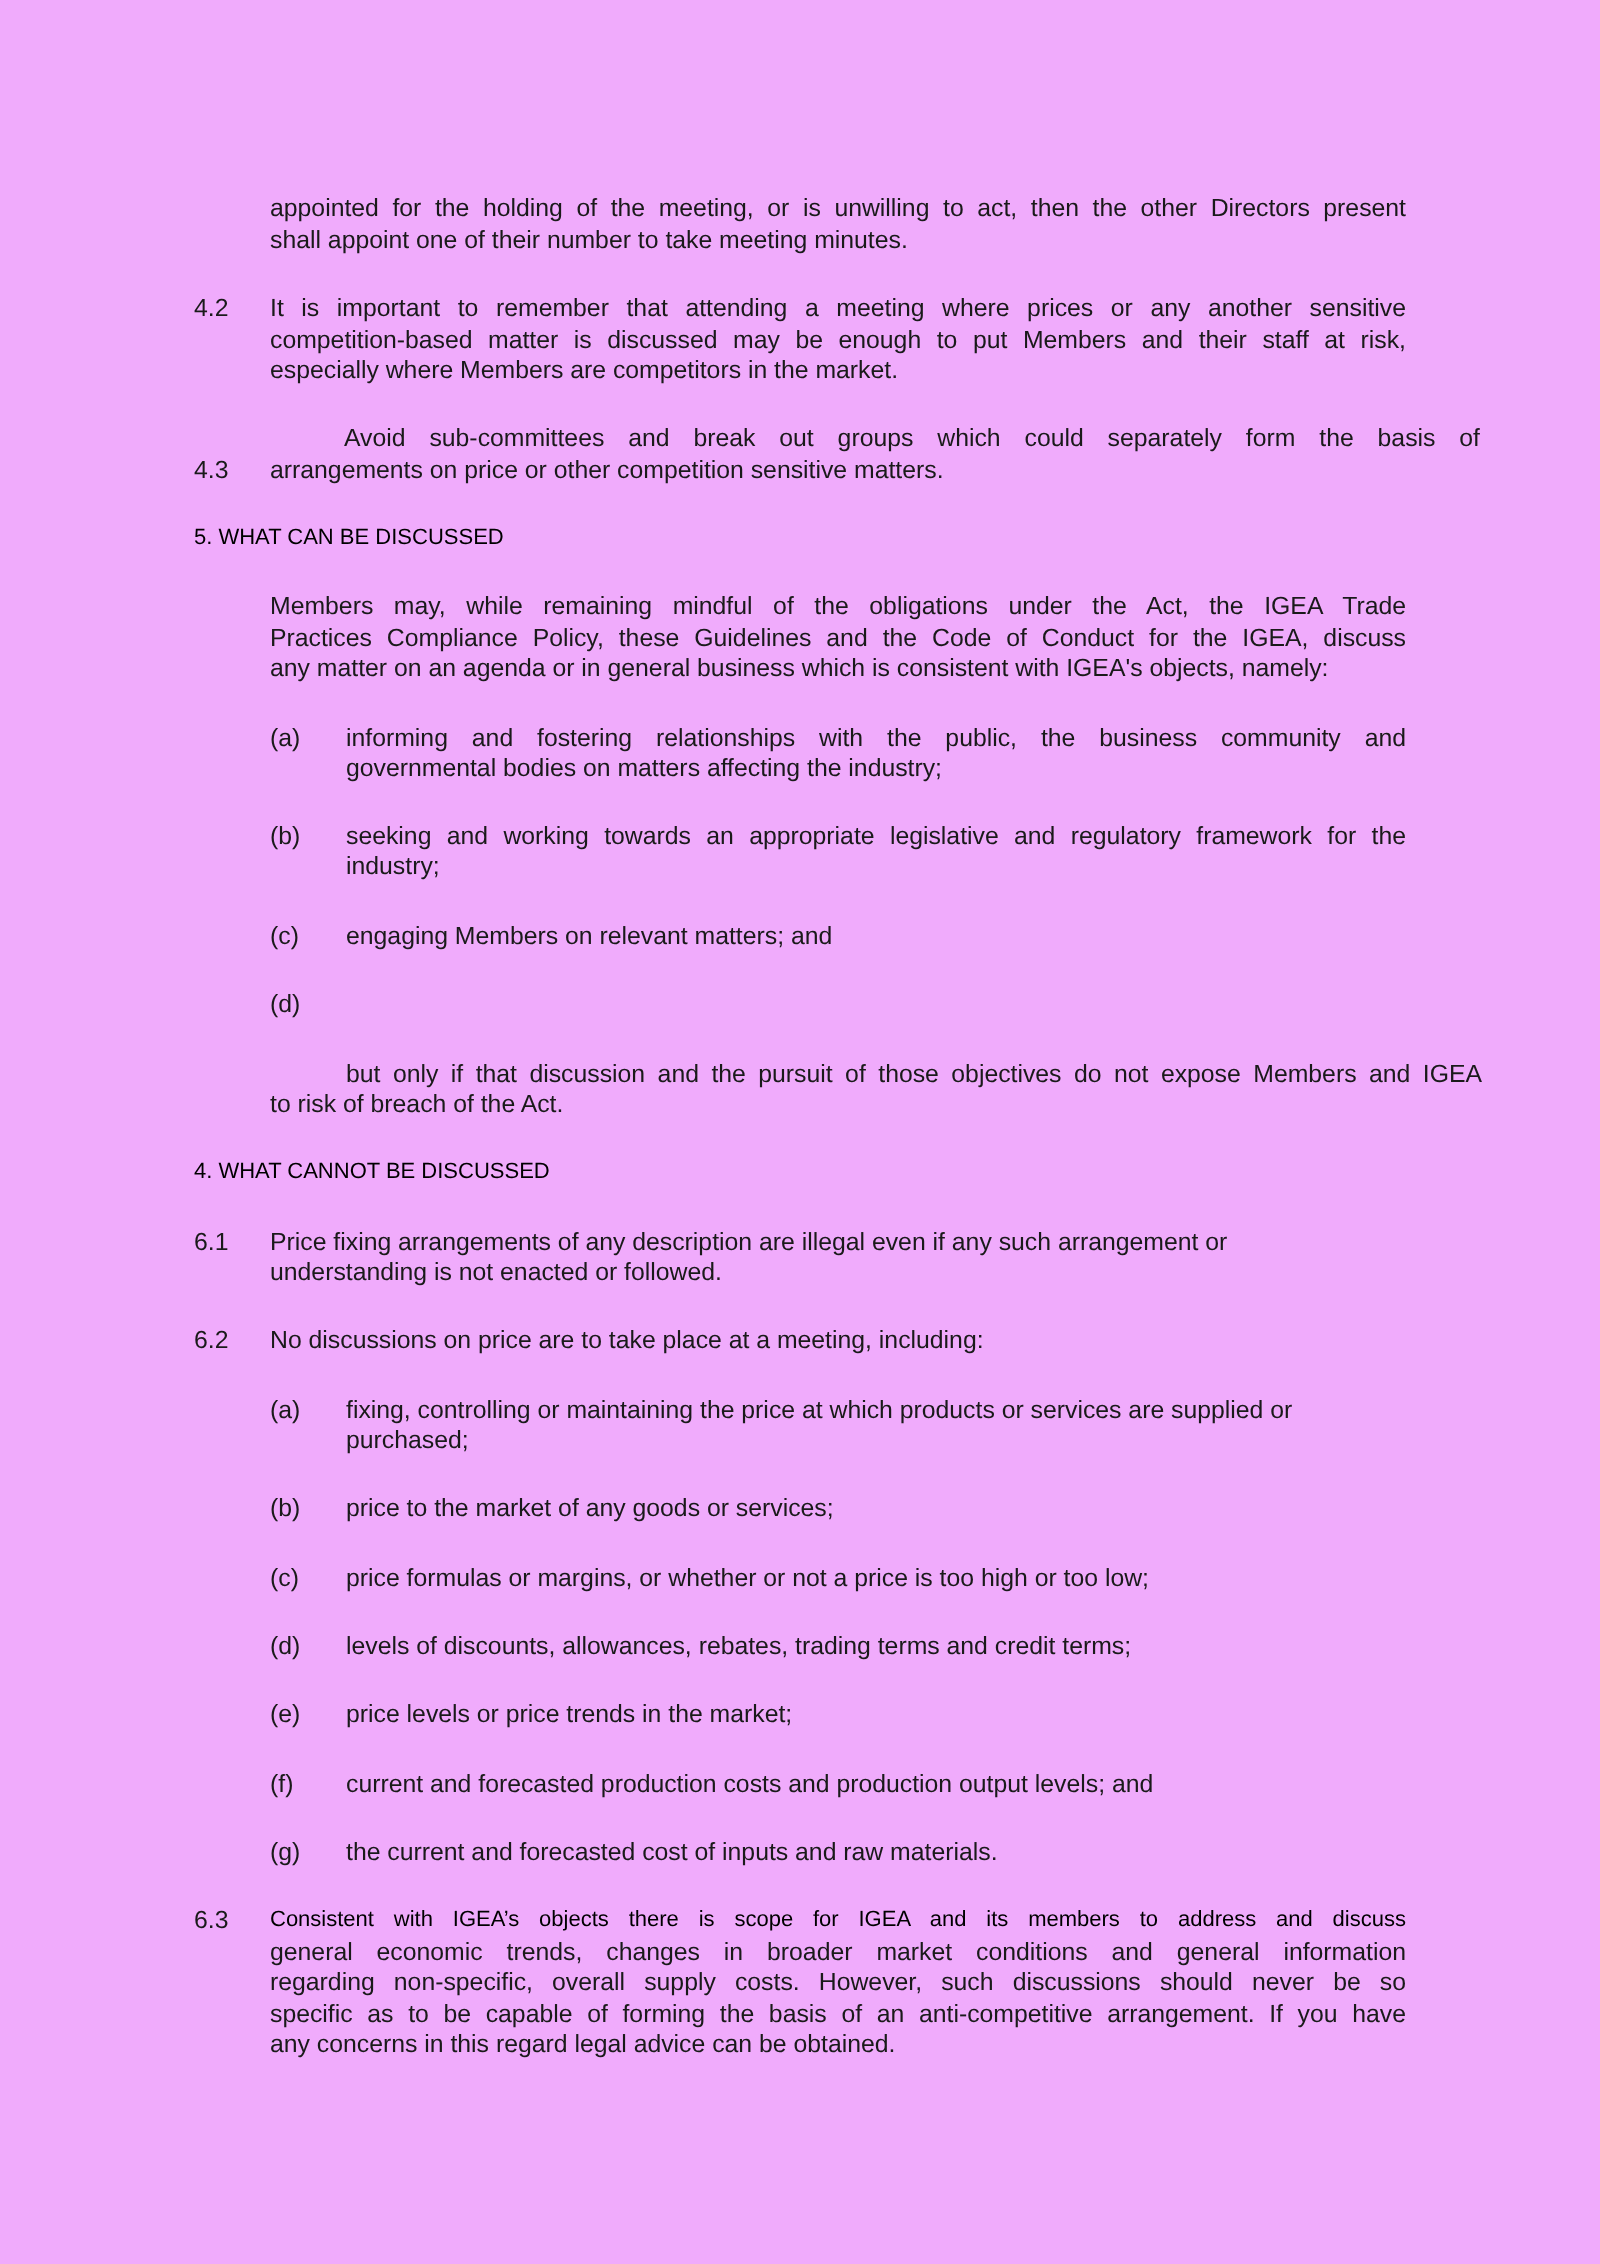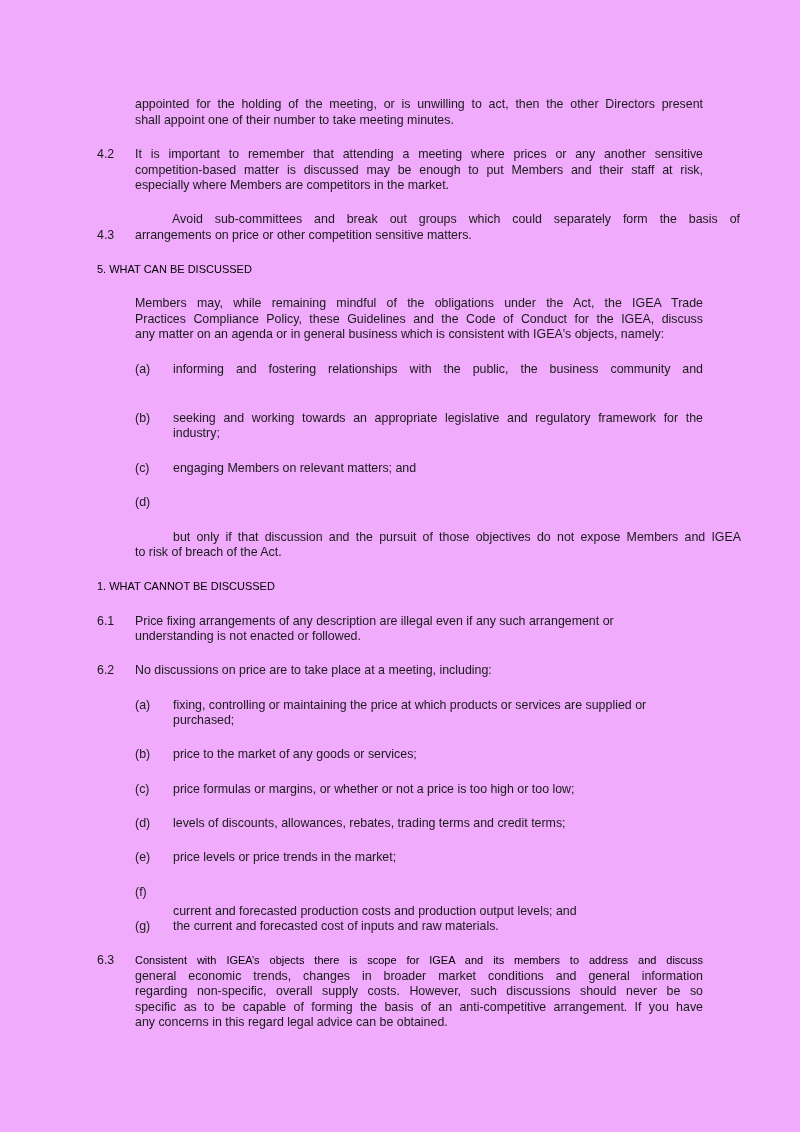--- a/index.html
+++ b/index.html
@@ -31,34 +31,35 @@
   <div class="line" style="left:135px;top:228px;">arrangements on price or other competition sensitive matters.</div>
 
   <div class="heading dark" style="top:262px;">5. WHAT CAN BE DISCUSSED</div>
 
   <div class="line just" style="left:135px;top:296px;width:568px;">Members may, while remaining mindful of the obligations under the Act, the IGEA Trade</div>
   <div class="line just" style="left:135px;top:312px;width:568px;">Practices Compliance Policy, these Guidelines and the Code of Conduct for the IGEA, discuss</div>
   <div class="line" style="left:135px;top:327px;">any matter on an agenda or in general business which is consistent with IGEA's objects, namely:</div>
 
   <div class="letter" style="top:362px;">(a)</div>
   <div class="line just" style="left:173px;top:362px;width:530px;">informing and fostering relationships with the public, the business community and</div>
+  <div class="line" style="left:173px;top:377px;">governmental bodies on matters affecting the industry;</div>
 
   <div class="letter" style="top:411px;">(b)</div>
   <div class="line just" style="left:173px;top:411px;width:530px;">seeking and working towards an appropriate legislative and regulatory framework for the</div>
   <div class="line" style="left:173px;top:426px;">industry;</div>
 
   <div class="letter" style="top:461px;">(c)</div>
   <div class="line" style="left:173px;top:461px;">engaging Members on relevant matters; and</div>
 
   <div class="letter" style="top:495px;">(d)</div>
 
   <div class="line just" style="left:135px;top:530px;width:568px;padding-left:38px;">but only if that discussion and the pursuit of those objectives do not expose Members and IGEA</div>
   <div class="line" style="left:135px;top:545px;">to risk of breach of the Act.</div>
 
-  <div class="heading dark" style="top:579px;">1. WHAT CANNOT BE DISCUSSED</div>
+  <div class="heading dark" style="top:579px;">4. WHAT CANNOT BE DISCUSSED</div>
 
   <div class="num" style="top:614px;">6.1</div>
   <div class="line" style="left:135px;top:614px;">Price fixing arrangements of any description are illegal even if any such arrangement or</div>
   <div class="line" style="left:135px;top:629px;">understanding is not enacted or followed.</div>
 
   <div class="num" style="top:663px;">6.2</div>
   <div class="line" style="left:135px;top:663px;">No discussions on price are to take place at a meeting, including:</div>
 
   <div class="letter" style="top:698px;">(a)</div>
   <div class="line" style="left:173px;top:698px;">fixing, controlling or maintaining the price at which products or services are supplied or</div>
@@ -70,21 +71,21 @@
   <div class="letter" style="top:782px;">(c)</div>
   <div class="line" style="left:173px;top:782px;">price formulas or margins, or whether or not a price is too high or too low;</div>
 
   <div class="letter" style="top:816px;">(d)</div>
   <div class="line" style="left:173px;top:816px;">levels of discounts, allowances, rebates, trading terms and credit terms;</div>
 
   <div class="letter" style="top:850px;">(e)</div>
   <div class="line" style="left:173px;top:850px;">price levels or price trends in the market;</div>
 
   <div class="letter" style="top:885px;">(f)</div>
-  <div class="line" style="left:173px;top:904px;">current and forecasted production costs and production output levels; and</div>
+  <div class="line" style="left:173px;top:885px;">current and forecasted production costs and production output levels; and</div>
 
   <div class="letter" style="top:919px;">(g)</div>
   <div class="line" style="left:173px;top:919px;">the current and forecasted cost of inputs and raw materials.</div>
 
   <div class="num" style="top:953px;">6.3</div>
   <div class="line just dark" style="left:135px;top:953px;width:568px;">Consistent with IGEA’s objects there is scope for IGEA and its members to address and discuss</div>
   <div class="line just" style="left:135px;top:969px;width:568px;">general economic trends, changes in broader market conditions and general information</div>
   <div class="line just" style="left:135px;top:984px;width:568px;">regarding non-specific, overall supply costs. However, such discussions should never be so</div>
   <div class="line just" style="left:135px;top:1000px;width:568px;">specific as to be capable of forming the basis of an anti-competitive arrangement. If you have</div>
   <div class="line" style="left:135px;top:1015px;">any concerns in this regard legal advice can be obtained.</div>

